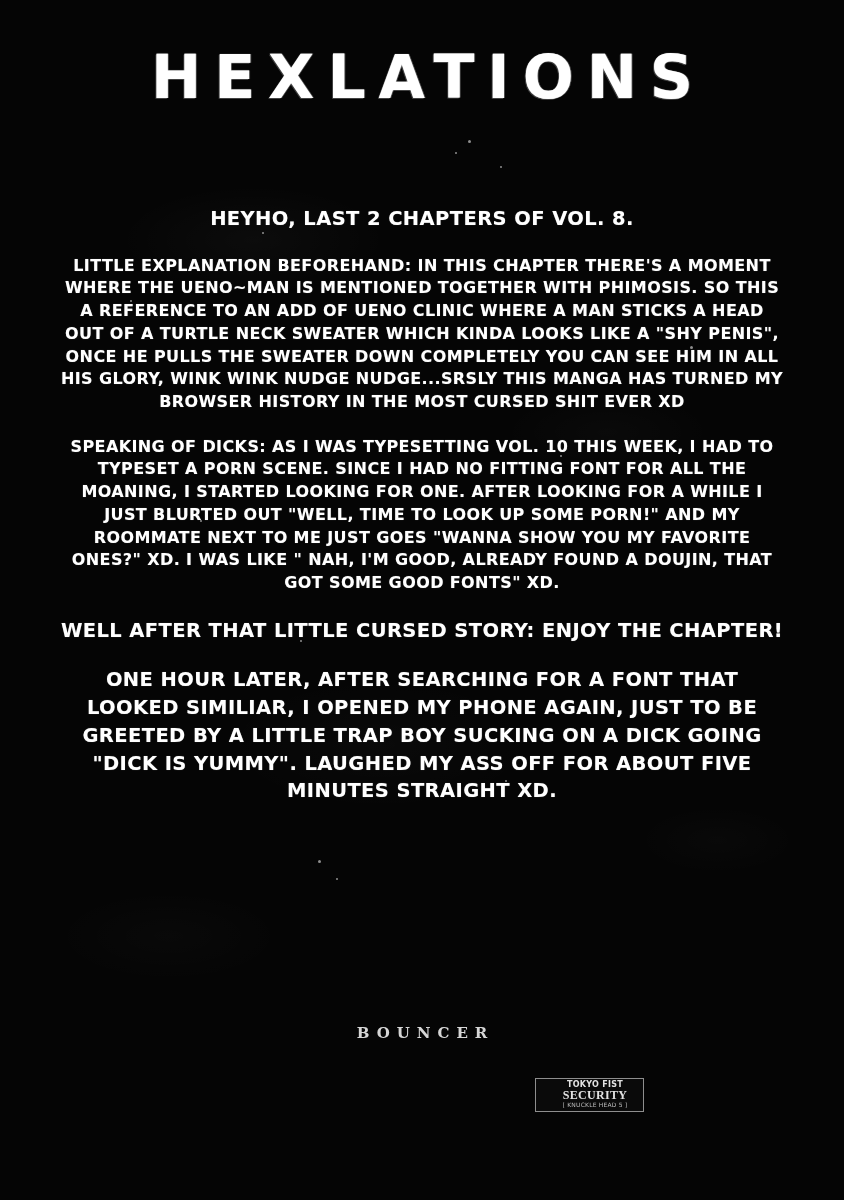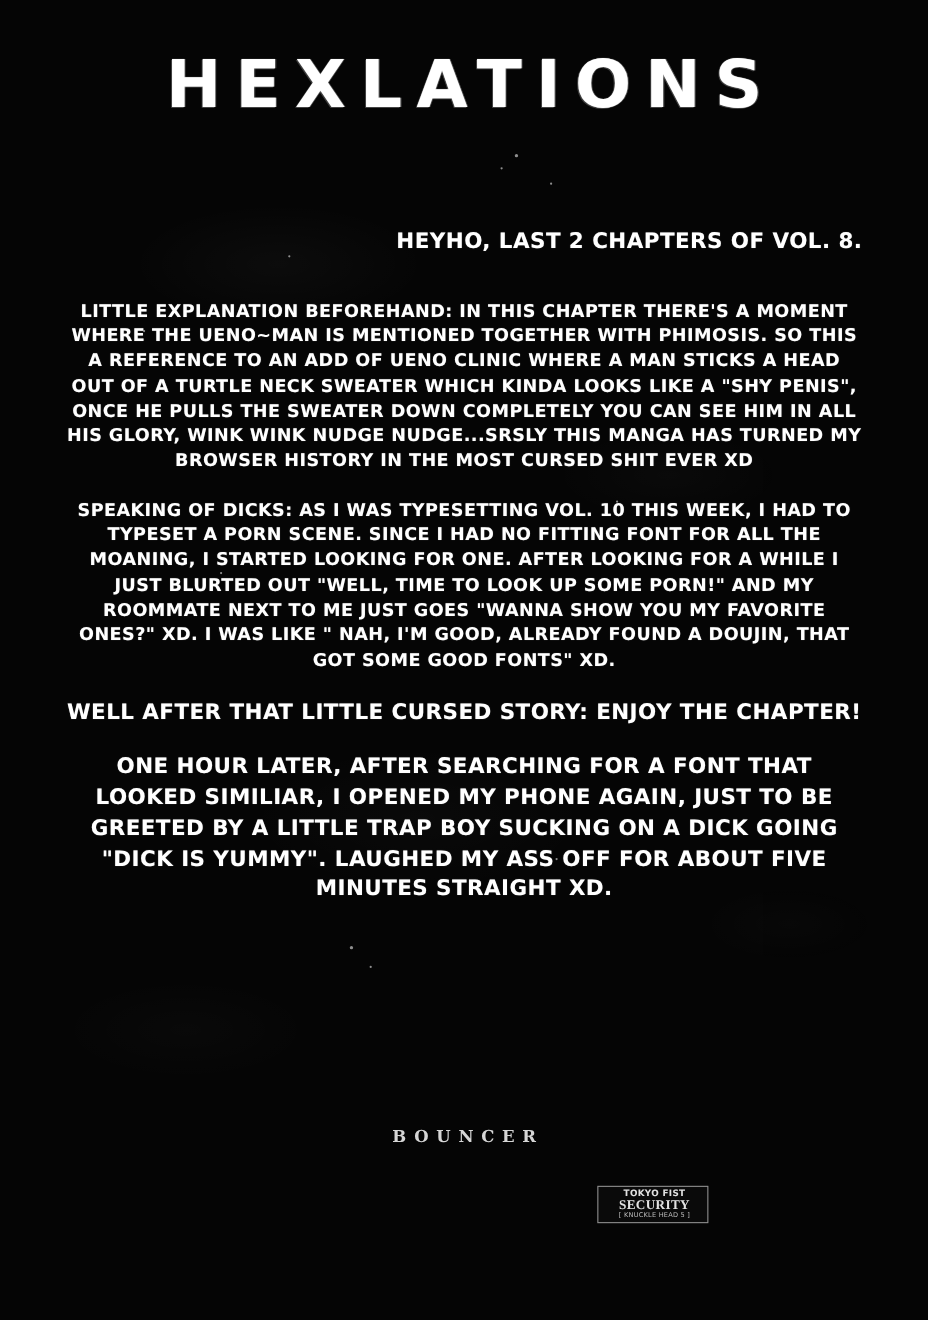--- a/index.html
+++ b/index.html
@@ -64,21 +64,21 @@
   .para {
     font-family: "DejaVu Sans", sans-serif;
     font-weight: bold;
     font-size: 19.5px;
     line-height: 1.42;
     letter-spacing: 0.4px;
     margin: 0 0 22px 0;
     text-transform: uppercase;
     text-shadow: 0 0 1px rgba(255,255,255,0.35);
   }
-  .para.lead { margin-bottom: 39px; text-align: right; }
+  .para.lead { margin-bottom: 22px; }
   .para.wide { font-size: 16px; }
 
   
   .logo-wrap {
     position: absolute;
     left: 0;
     right: 0;
     top: 1020px;
     text-align: center;
   }
@@ -104,21 +104,21 @@
     color: #d6d6d6;
     text-indent: 7px;
   }
   .logo-badge {
     position: absolute;
     right: 200px;
     top: 58px;
     width: 92px;
     border: 1px solid #8e8e8e;
     background: #0a0a0a;
-    padding: 2px 2px 3px 5px;
+    padding: 2px 2px 3px 13px;
     text-align: center;
     line-height: 1.05;
   }
   .logo-badge .b1 {
     font-family: "DejaVu Sans", sans-serif;
     font-weight: bold;
     font-size: 8px;
     color: #e2e2e2;
     letter-spacing: 0.3px;
   }

